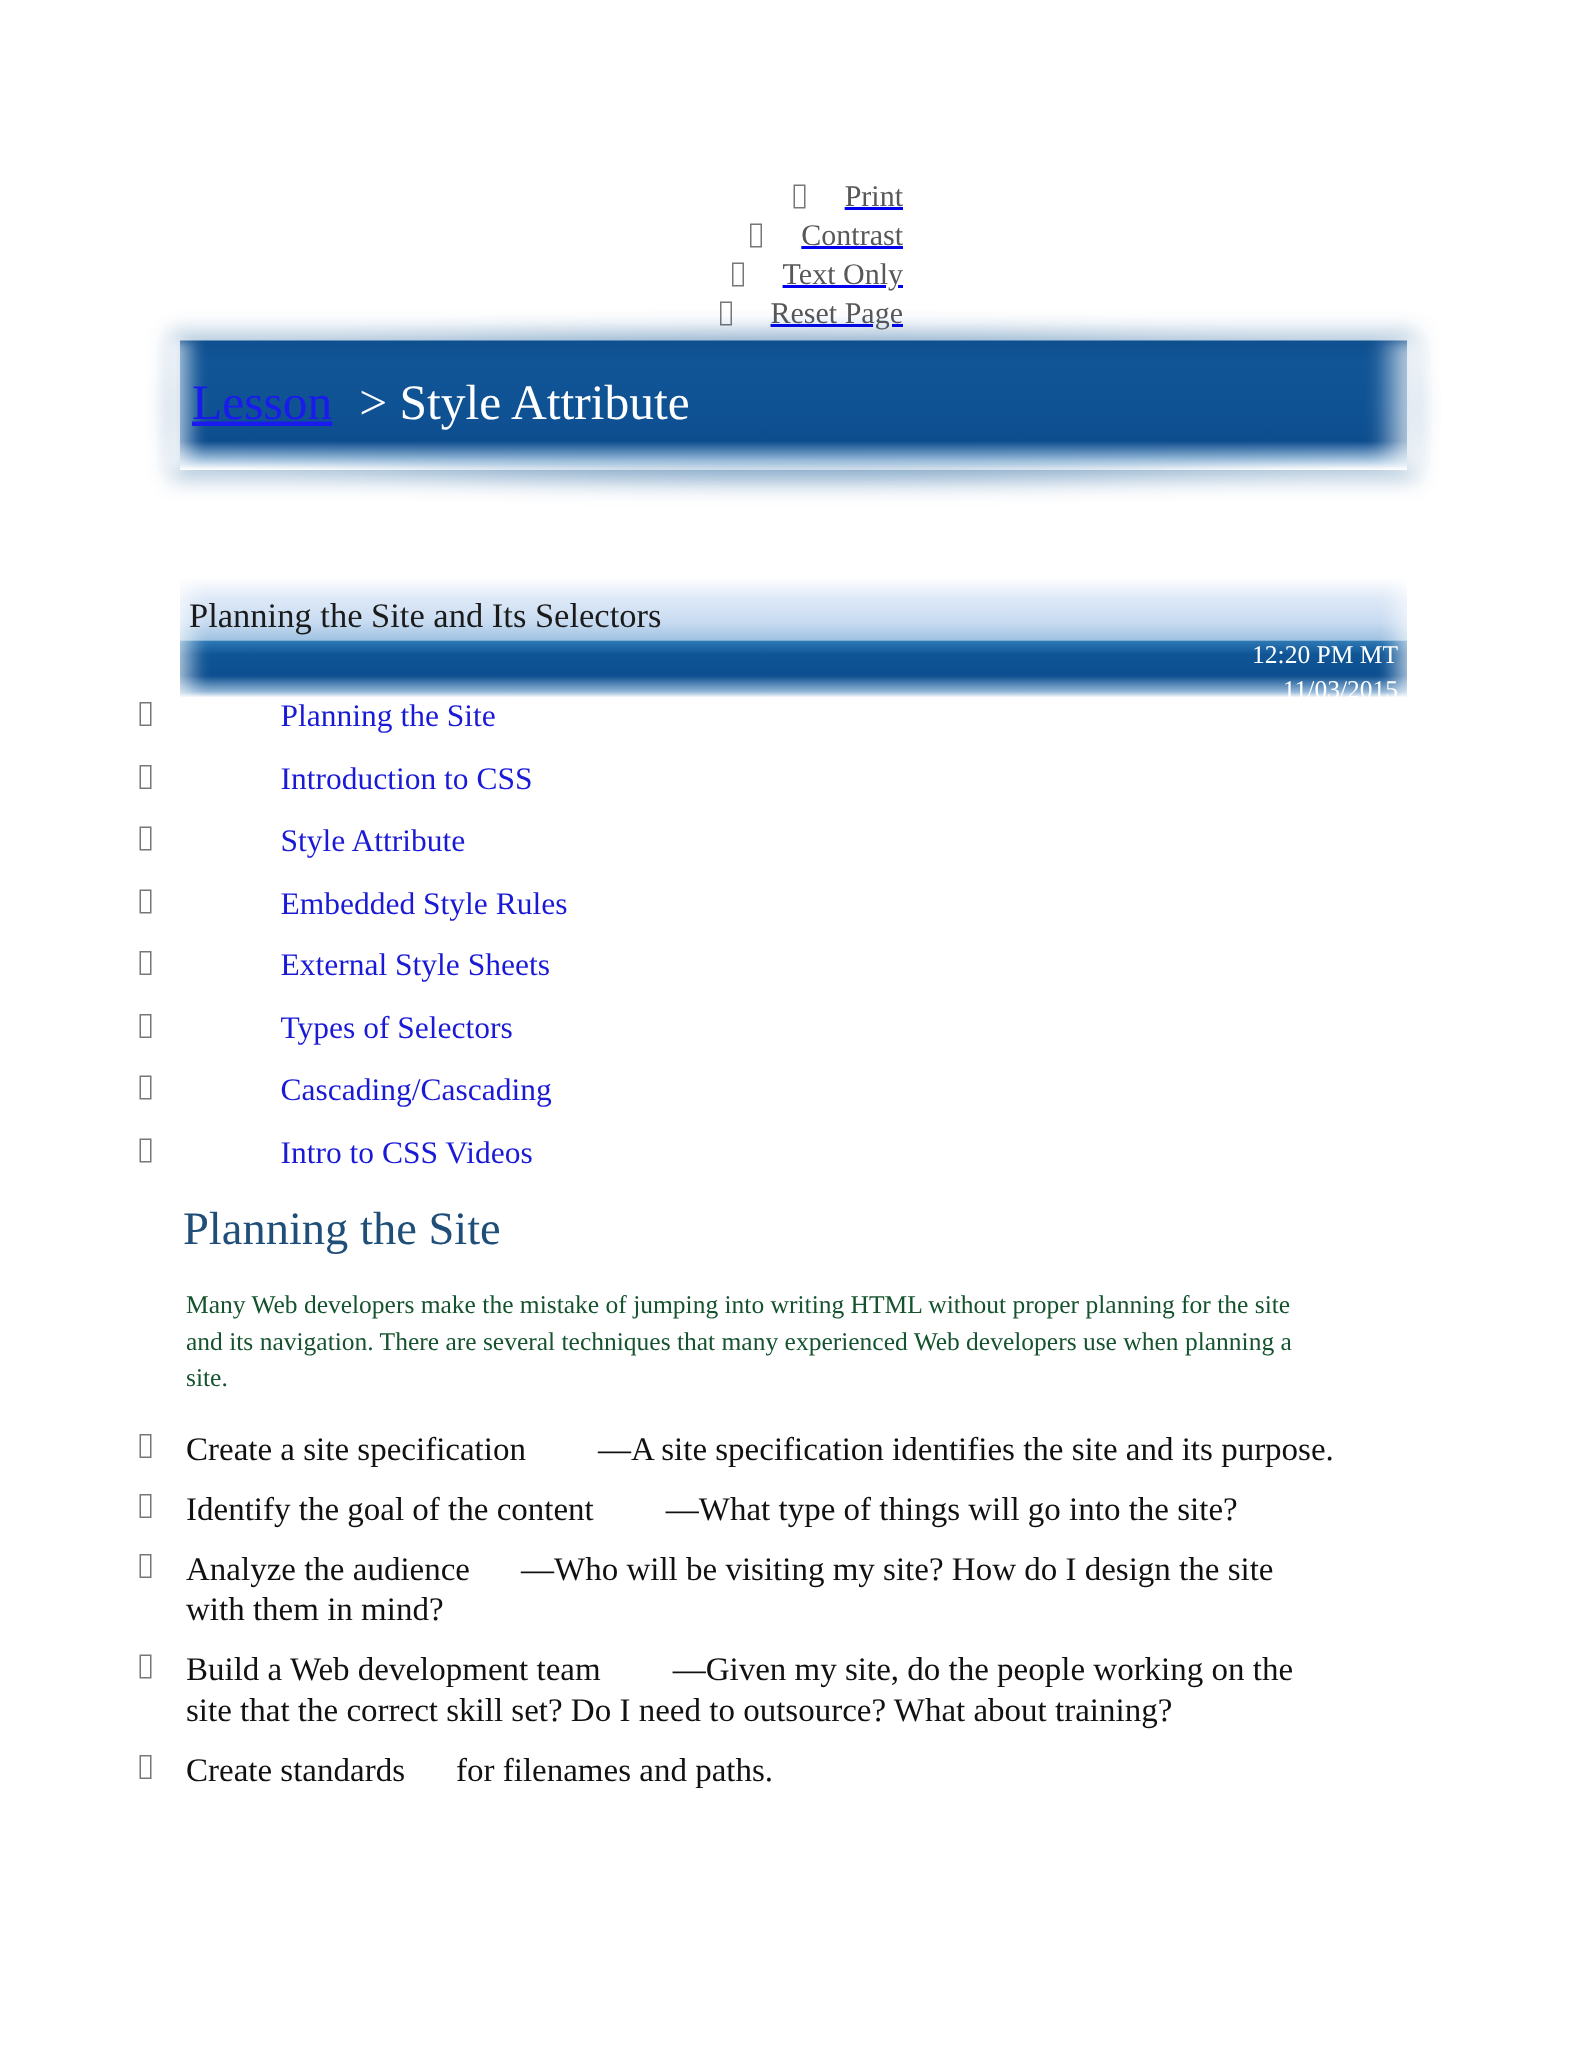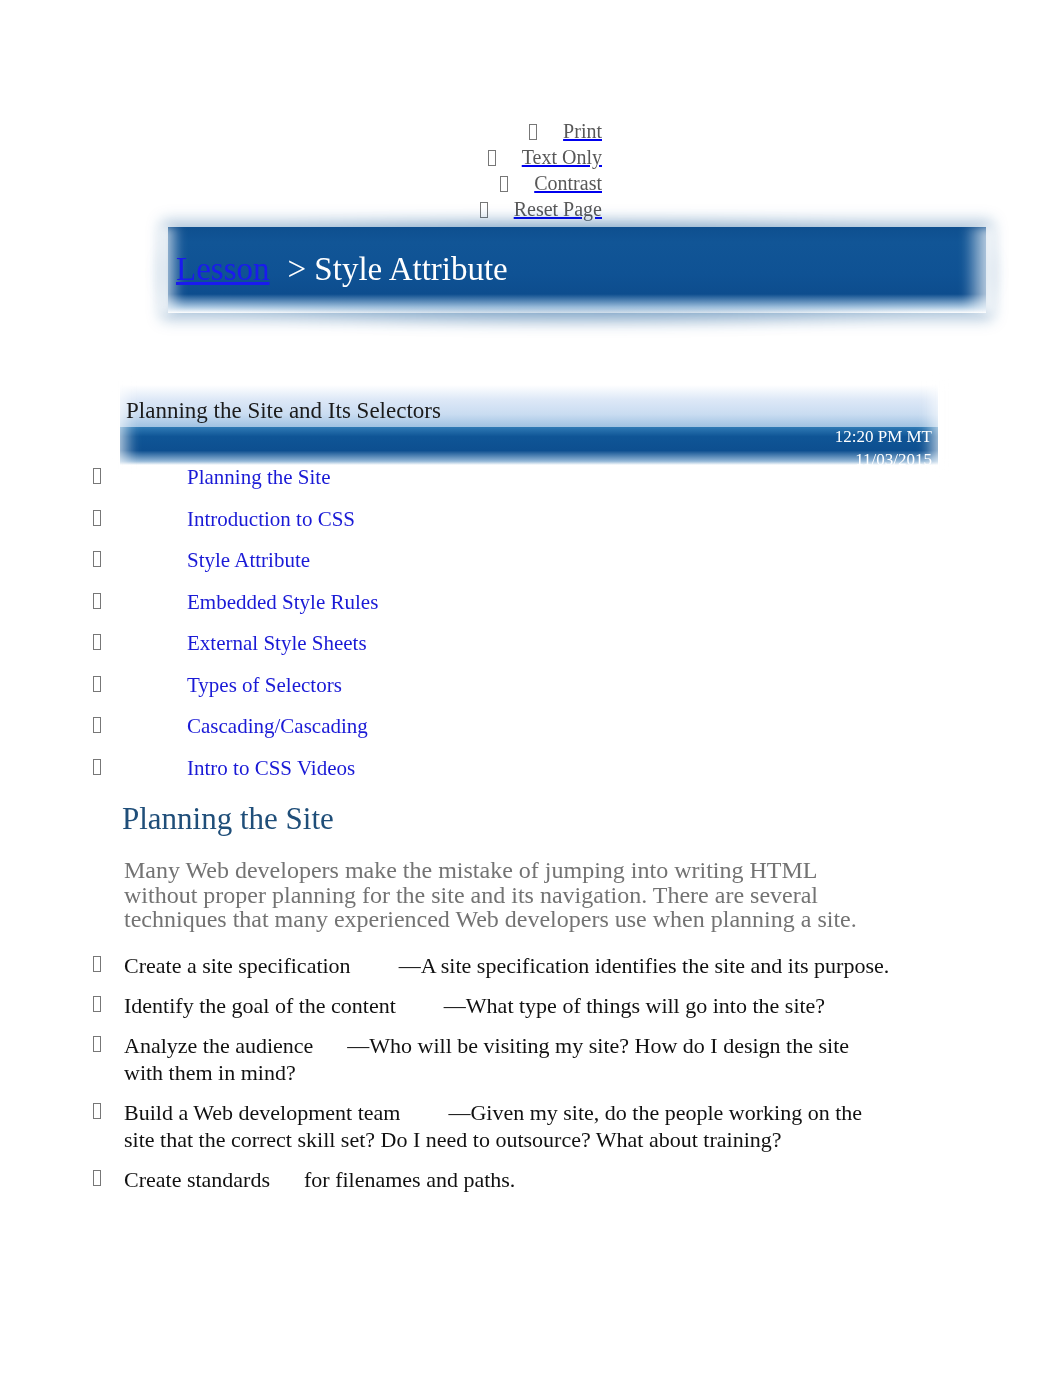--- a/index.html
+++ b/index.html
@@ -50,21 +50,20 @@
   .toolbar .tofu { margin-right: 26px; }
   .toolbar-label { color: #585858; }
 
   
   .banner-wrap {
     position: absolute;
     left: 120px;
     top: 227px;
     width: 818px;
     height: 86px;
-    margin-left: 48px;
   }
   .banner-glow {
     position: absolute;
     inset: -6px -10px -12px -10px;
     background: radial-gradient(ellipse at 50% 50%, rgba(17,85,150,0.55) 0%, rgba(17,85,150,0.25) 55%, rgba(255,255,255,0) 78%);
     filter: blur(7px);
   }
   .banner-main {
     position: absolute;
     left: 0;
@@ -211,23 +210,23 @@
     line-height: 38px;
     color: #1f4e79;
     font-weight: normal;
     margin: 0;
   }
   .para {
     position: absolute;
     left: 124px;
     top: 858px;
     width: 740px;
-    font-size: 24px;
+    font-size: 17px;
     line-height: 24.5px;
-    color: #737373;
+    color: #14532d;
     margin: 0;
   }
 
   .bullets {
     position: absolute;
     left: 0;
     top: 952px;
     width: 1000px;
   }
   .b-item {
@@ -248,22 +247,22 @@
   .b-gap { display: inline-block; width: 48px; }
   .b-gap-sm { display: inline-block; width: 34px; }
 </style>
 </head>
 <body>
 
 <div class="page">
 
   <div class="toolbar">
     <a class="toolbar-row" href="#"><span class="tofu"></span><span class="toolbar-label">Print</span></a>
+    <a class="toolbar-row" href="#"><span class="tofu"></span><span class="toolbar-label">Contrast</span></a>
     <a class="toolbar-row" href="#"><span class="tofu"></span><span class="toolbar-label">Text Only</span></a>
-    <a class="toolbar-row" href="#"><span class="tofu"></span><span class="toolbar-label">Contrast</span></a>
     <a class="toolbar-row" href="#"><span class="tofu"></span><span class="toolbar-label">Reset Page</span></a>
   </div>
 
   <div class="banner-wrap">
     <div class="banner-glow"></div>
     <div class="banner-main"></div>
     <div class="banner-title"><a class="lesson-link" href="#">Lesson</a><span class="crumb-sep">&gt; Style Attribute</span></div>
   </div>
 
   <div class="sect-wrap">

